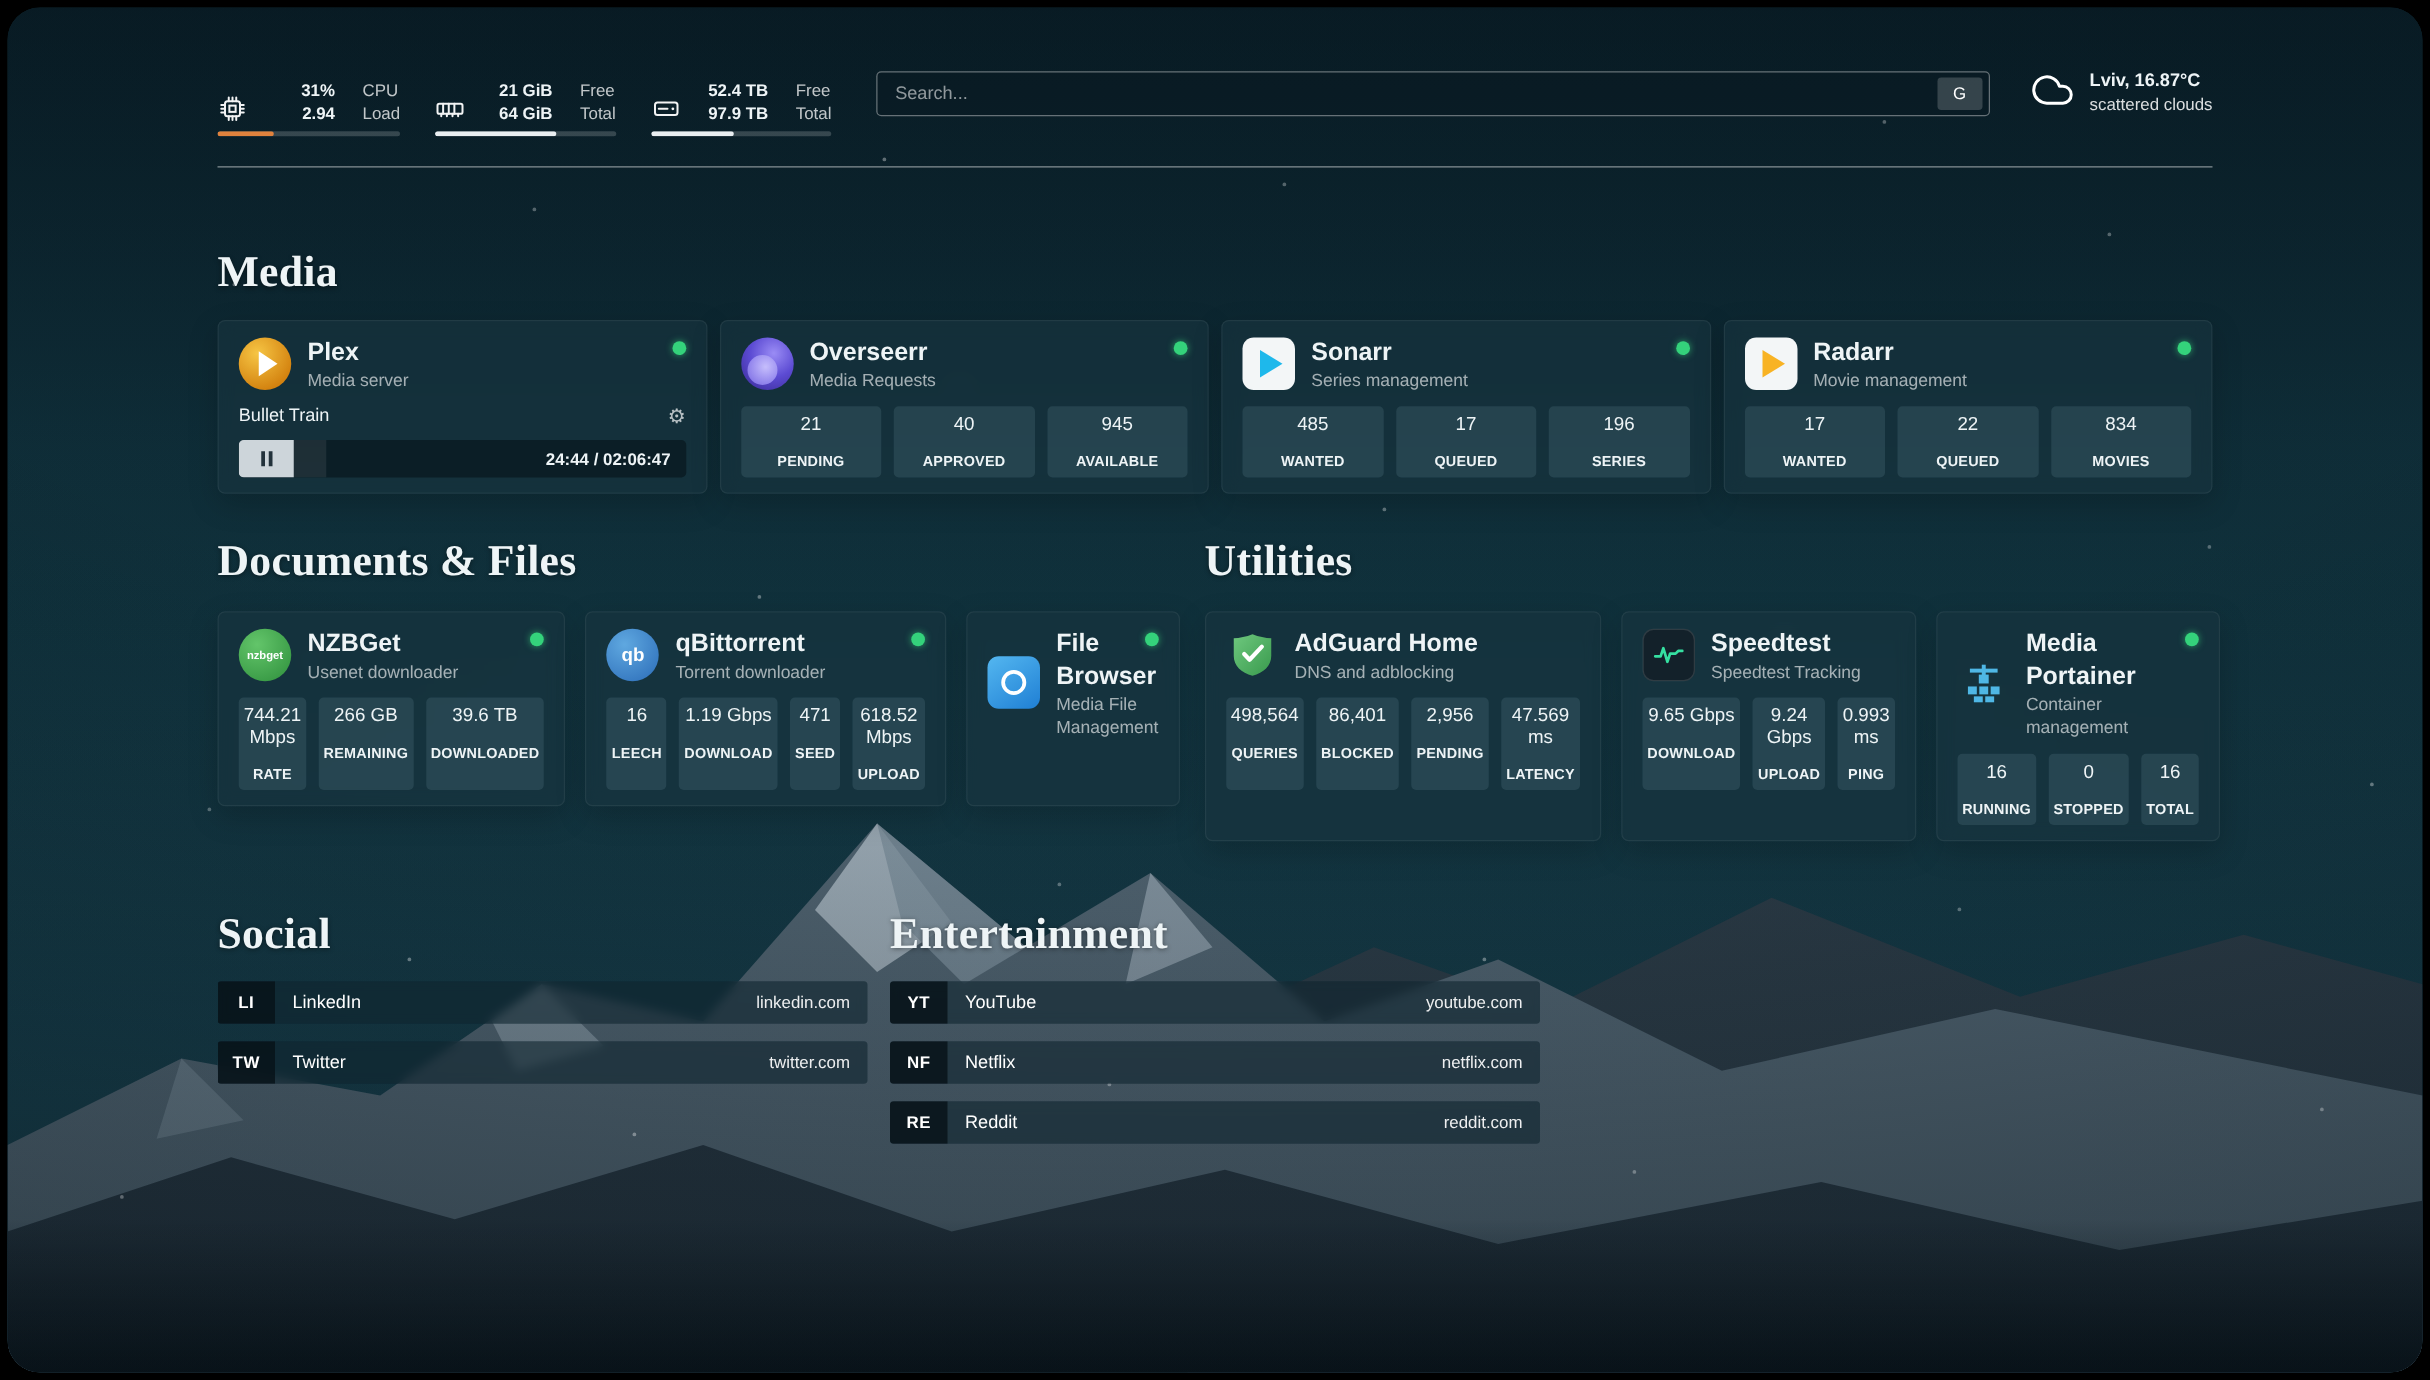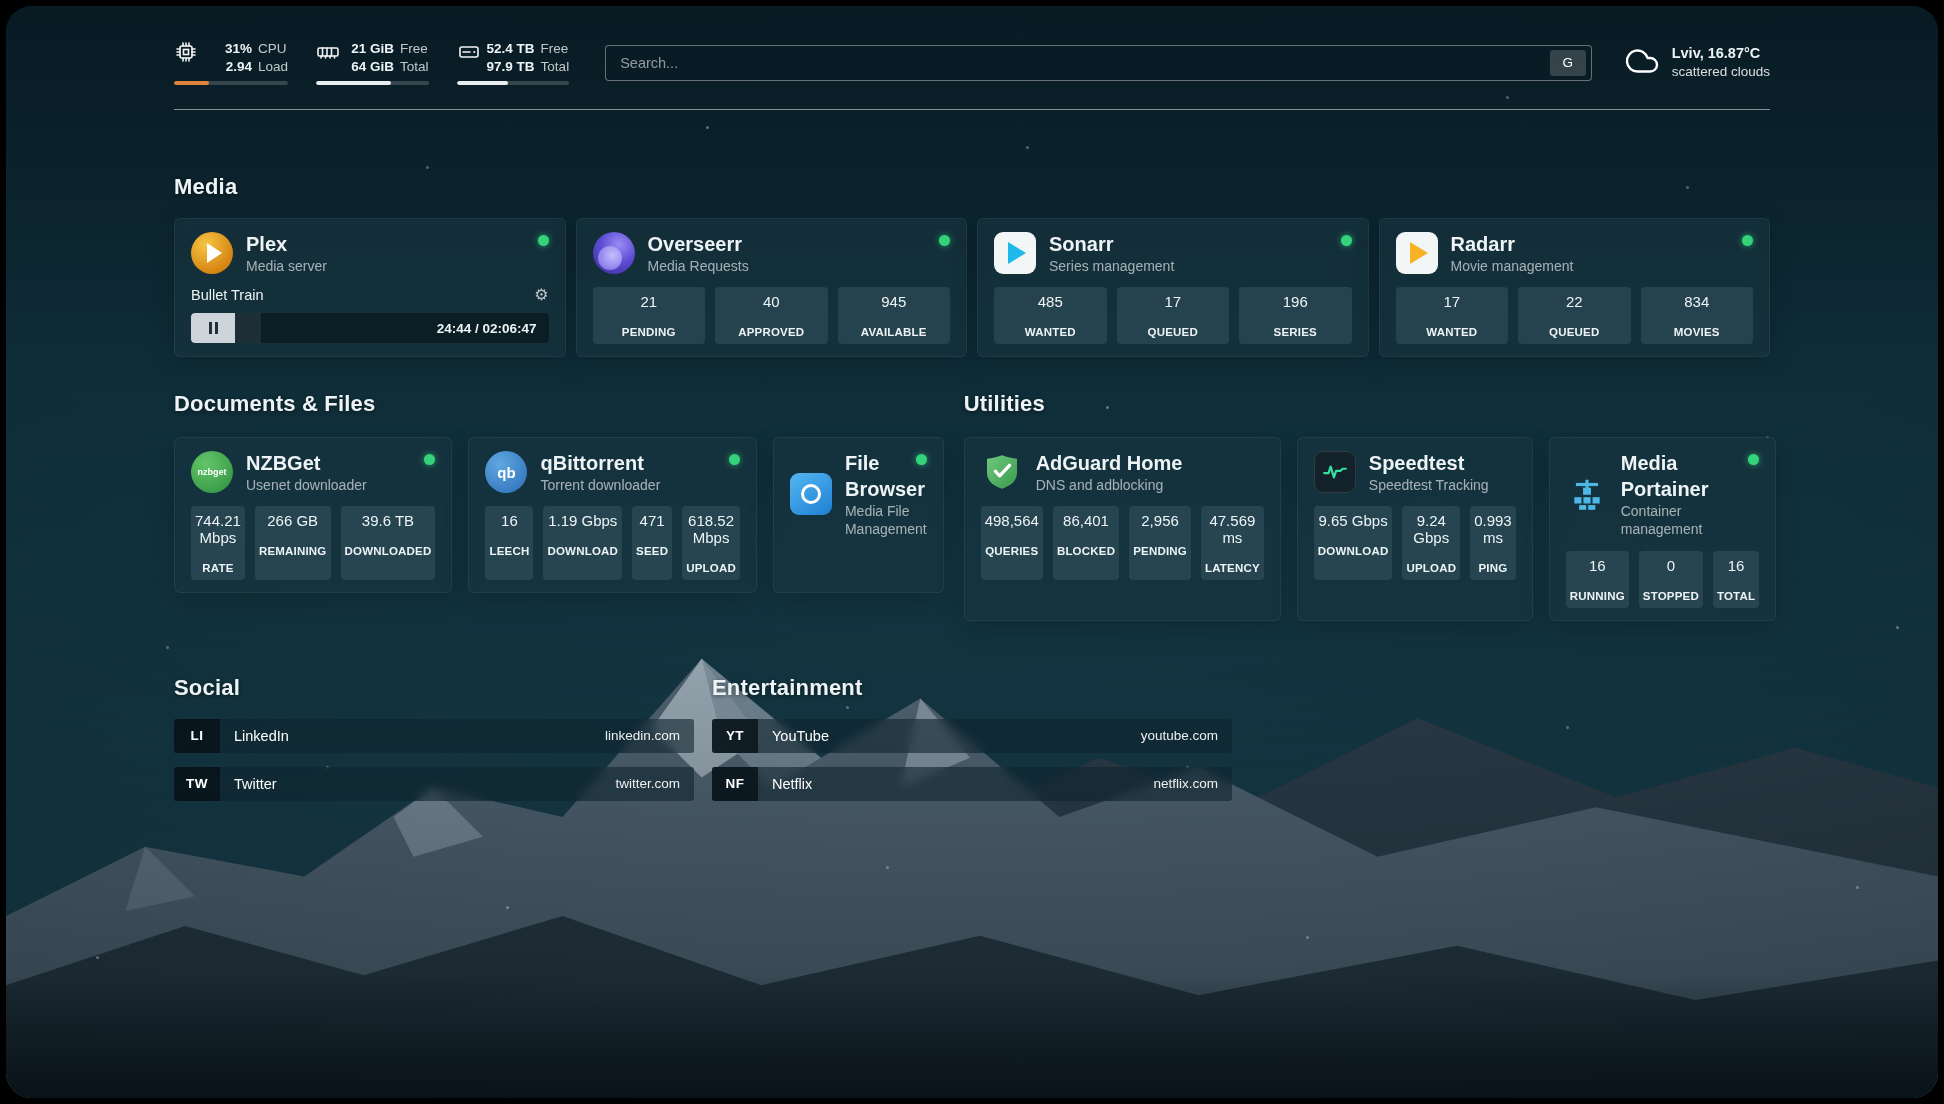--- a/index.html
+++ b/index.html
@@ -19,42 +19,42 @@
     840px 700px rgba(255,255,255,.3), 1180px 760px rgba(255,255,255,.35), 1560px 720px rgba(255,255,255,.3),
     90px 950px rgba(255,255,255,.3), 500px 900px rgba(255,255,255,.35), 1300px 930px rgba(255,255,255,.3),
     1850px 880px rgba(255,255,255,.3), 700px 120px rgba(255,255,255,.35), 1500px 90px rgba(255,255,255,.3),
     880px 860px rgba(255,255,255,.3), 1100px 400px rgba(255,255,255,.35), 160px 640px rgba(255,255,255,.3),
     1890px 620px rgba(255,255,255,.35); }
   .content { position:absolute; inset:0; padding:34px 168px 0; }
 
   
   .topbar { display:flex; align-items:center; }
   .monitor { margin-right:28px; }
-  .monitor-row { display:flex; align-items:flex-start; gap:6px; }
+  .monitor-row { display:flex; align-items:flex-end; gap:22px;margin-top:24px; }
   .m-icon svg { display:block; opacity:.95; }
   .m-col { display:flex; flex-direction:column; line-height:1.3; font-size:13.5px; }
   .m-col.values { align-items:flex-end; font-weight:600; min-width:48px; }
   .m-col.labels { color:rgba(255,255,255,.75); }
   .m-bar { height:4px; background:rgba(255,255,255,.18); border-radius:2px; margin-top:6px; overflow:hidden; }
   .m-fill { height:100%; border-radius:2px; background:var(--mem-bar); }
   .m-fill.cpu { background:var(--cpu-bar); }
   .searchbar { flex:1; display:flex; align-items:center; height:36px; margin:0 32px 0 8px; background:rgba(10,26,34,.55);
     border:1px solid rgba(255,255,255,.38); border-radius:4px; padding:0 5px 0 14px; }
   .searchbar input { flex:1; background:transparent; border:none; outline:none; color:#f97316; font-size:14.5px; font-family:inherit; }
   .searchbar input::placeholder { color:rgba(255,255,255,.55); }
   .search-btn { width:36px; height:26px; background:rgba(255,255,255,.18); border:none; border-radius:3px; display:flex;
     align-items:center; justify-content:center; font-size:13.5px; color:#fff; cursor:pointer; font-family:inherit; }
   .weather { display:flex; align-items:center; gap:12px; }
   .weather-text { line-height:1.35; }
   .weather-loc { font-size:14.5px; font-weight:600; }
   .weather-cond { font-size:13.5px; color:rgba(255,255,255,.85); }
   .divider { height:1px; background:rgba(255,255,255,.5); margin-top:24px; }
 
   
-  h2.section-title { font-size:22px; font-weight:600; letter-spacing:.2px; text-shadow:0 1px 4px rgba(0,0,0,.45); }
+  h2.section-title { font-size:35px; font-weight:600; letter-spacing:.2px; text-shadow:0 1px 4px rgba(0,0,0,.45);font-family:Liberation Serif, serif; }
   .media-title { margin-top:64px; }
   .media-grid { display:grid; grid-template-columns:repeat(4,1fr); gap:10px; margin-top:18px; align-items:stretch; }
   .mid-grid { display:grid; grid-template-columns:1fr 1fr; gap:20px; margin-top:34px; }
   .col-stack { display:flex; flex-direction:row; gap:16px; margin-top:20px; }
   .bottom-grid { display:grid; grid-template-columns:1fr 1fr 1fr; gap:18px; margin-top:54px; }
   .link-rows { display:flex; flex-direction:column; gap:14px; margin-top:18px; }
 
   
   .card { position:relative; display:flex; flex-direction:column; background:rgba(24,51,62,.64); border:1px solid rgba(255,255,255,.06);
     border-radius:6px; padding:12px 16px; box-shadow:0 8px 24px rgba(0,0,0,.18); backdrop-filter:blur(7px); cursor:pointer; }
@@ -551,18 +551,23 @@
           <a class="link-row">
             <span class="link-badge">YT</span>
             <span class="link-name">YouTube</span>
             <span class="link-url">youtube.com</span>
           </a>
           <a class="link-row">
             <span class="link-badge">NF</span>
             <span class="link-name">Netflix</span>
             <span class="link-url">netflix.com</span>
           </a>
+          <a class="link-row">
+            <span class="link-badge">RE</span>
+            <span class="link-name">Reddit</span>
+            <span class="link-url">reddit.com</span>
+          </a>
         </div>
       </div>
     </div>
 
   </div>
 </div>
 
 </body></html>

